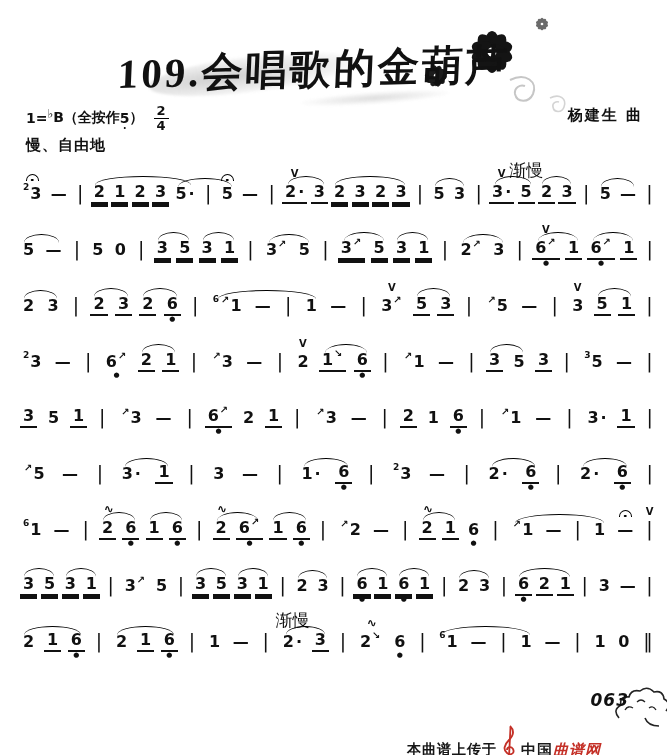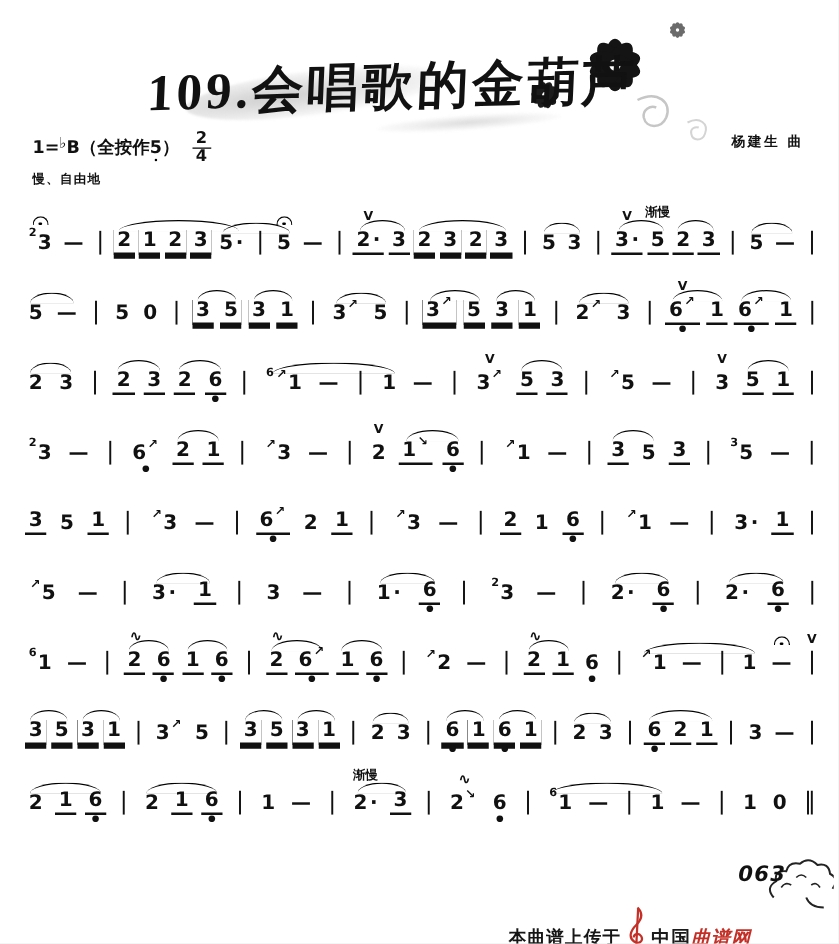--- a/index.html
+++ b/index.html
@@ -18,31 +18,31 @@
   .ornaments{position:absolute;left:392px;top:14px;z-index:1;}
   .keyrow{position:absolute;left:26px;top:104px;display:flex;align-items:center;
           font-size:14px;font-weight:bold;}
   .flat{font-size:12px;vertical-align:super;position:relative;top:-4px;}
   .keynote{position:relative;}
   .keynote::after{content:'';position:absolute;left:50%;bottom:-3px;width:2.5px;height:2.5px;
           background:#000;border-radius:50%;transform:translateX(-50%);}
   .ts{display:inline-flex;flex-direction:column;align-items:center;margin-left:10px;
       font-size:13px;font-weight:bold;line-height:1.05;}
   .ts .tsn{border-bottom:1.5px solid #000;padding:0 3px;}
-  .composer{position:absolute;right:28px;top:106px;font-size:11px;font-weight:bold;letter-spacing:2px;}
-  .tempo{position:absolute;left:26px;top:136px;font-size:10px;font-weight:bold;letter-spacing:1px;}
+  .composer{position:absolute;right:28px;top:106px;font-size:15px;font-weight:bold;letter-spacing:2px;}
+  .tempo{position:absolute;left:26px;top:136px;font-size:15px;font-weight:bold;letter-spacing:1px;}
   
   #score{position:absolute;left:16px;right:10px;top:156px;}
   .mline{position:relative;display:flex;justify-content:space-between;align-items:flex-end;
          height:56px;padding:0 4px;}
   .tok{position:relative;display:inline-flex;flex-direction:column;align-items:center;}
   .ttop{height:15px;font-size:10px;font-weight:bold;line-height:15px;text-align:center;}
   .mord{font-size:12px;letter-spacing:-2px;}
   .slowtxt{position:absolute;top:-3px;left:50%;transform:translateX(-50%);
-           font-size:10px;font-weight:bold;white-space:nowrap;}
+           font-size:17px;font-weight:normal;white-space:nowrap;}
   .tmain{display:flex;align-items:flex-end;min-height:21px;padding:0 3px;
          font-size:16px;font-weight:bold;line-height:20px;}
   .tmain.u1{border-bottom:2px solid #111;}
   .tmain.u2{border-bottom:2px solid #111;box-shadow:0 3px 0 0 #111;}
   .d.bar{font-size:19px;font-weight:400;line-height:21px;padding:0 1px;}
   .grace{font-size:9px;align-self:flex-start;line-height:9px;margin-right:1px;}
   .slide{font-size:10px;align-self:flex-start;line-height:10px;margin:0 1px;}
   .adot{margin-left:2px;font-weight:bold;}
   .tlow{height:8px;font-size:7px;line-height:6px;}
   .ferm{display:inline-block;width:11px;height:6px;border:1.6px solid #000;border-bottom:none;

